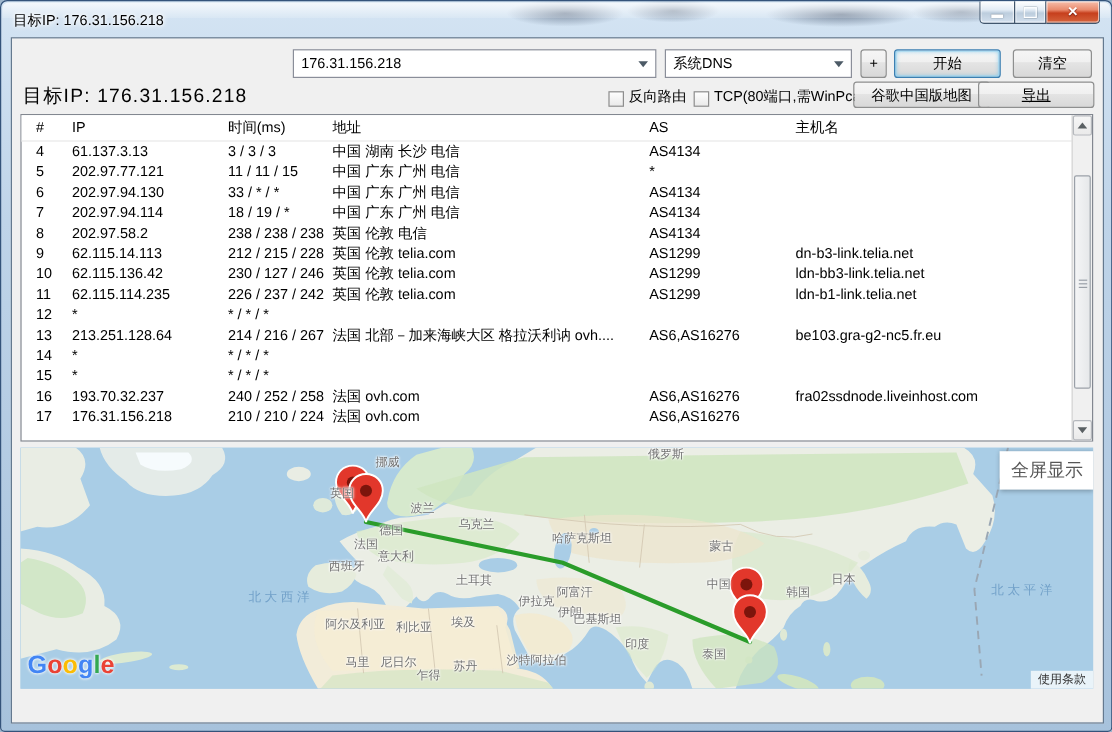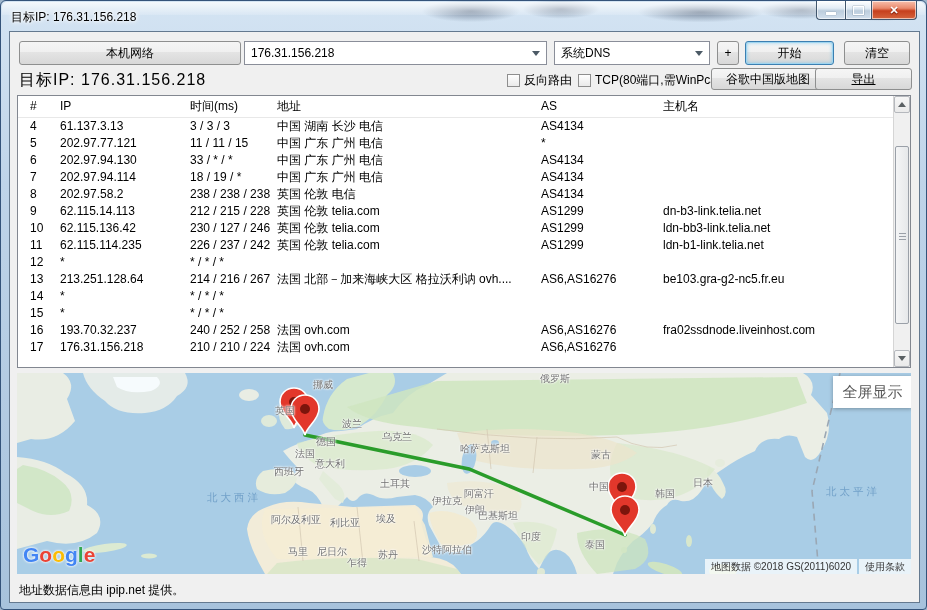--- a/index.html
+++ b/index.html
@@ -37,21 +37,21 @@
 
   
   .btn{position:absolute;box-sizing:border-box;border:1px solid #8e8f8f;border-radius:3px;
     background:linear-gradient(180deg,#f5f5f5,#f0f0f0 45%,#e4e4e4 46%,#d8d8d8);
     font-size:12px;color:#000;display:flex;align-items:center;justify-content:center;cursor:default;}
   .btn.default{border-color:#3c7fb1;box-shadow:inset 0 0 0 1px #9ed5f0, inset 0 0 4px #6cc0ea;}
   .combo{position:absolute;box-sizing:border-box;border:1px solid #8a8e99;background:#fff;
     font-size:12px;display:flex;align-items:center;padding:0 20px 0 6px;}
   .combo .arr{position:absolute;right:6px;top:50%;margin-top:-2px;width:0;height:0;
     border-left:4px solid transparent;border-right:4px solid transparent;border-top:5px solid #4c5a66;}
-  .checkbox{position:absolute;display:flex;align-items:center;font-size:12px;color:#000;}
+  .checkbox{position:absolute;display:flex;align-items:flex-end;font-size:12px;color:#000;}
   .checkbox .box{width:13px;height:13px;box-sizing:border-box;border:1px solid #8e8e8e;
     background:linear-gradient(180deg,#fefefe,#eaeaea);margin-right:4px;}
   .big-label{position:absolute;font-size:16px;color:#000;letter-spacing:1px;white-space:nowrap;}
 
   
   .table{position:absolute;left:16px;top:94px;width:894px;height:273px;background:#fff;
     border:1px solid #828790;box-sizing:border-box;}
   .thead{position:relative;height:21px;border-bottom:1px solid #e8e8e8;background:#fff;}
   .tbody{position:relative;}
   .trow{position:relative;height:17px;line-height:17px;}
@@ -106,21 +106,20 @@
           <span class="glyph-max"></span>
         </div>
       <div class="cap-btn cap-close">
           <span class="glyph-close">✕</span>
         </div>
     </div>
   </div>
 
   <div class="client"></div>
 
-  <div class="btn" style="left:18px;top:40px;width:222px;height:24px;">本机网络</div>
   <div class="combo" style="left:243px;top:40px;width:303px;height:24px;">
     <span>176.31.156.218</span>
     <span class="arr"></span>
   </div>
   <div class="combo" style="left:553px;top:40px;width:156px;height:24px;">
     <span>系统DNS</span>
     <span class="arr"></span>
   </div>
   <div class="btn" style="left:716px;top:40px;width:22px;height:24px;">+</div>
   <div class="btn default" style="left:744px;top:40px;width:89px;height:24px;">开始</div>
@@ -388,18 +387,16 @@
         <span class="map-label" style="left: 686px; top: 110px;">日本</span>
         <span class="map-label" style="left: 462px; top: 121px;">阿富汗</span>
         <span class="map-label" style="left: 481px; top: 143px;">巴基斯坦</span>
         <span class="map-label" style="left: 514px; top: 164px;">印度</span>
         <span class="map-label" style="left: 578px; top: 172px;">泰国</span>
         <span class="map-label ocean" style="left: 169px; top: 125px; margin-left: 48px;">北大西洋</span>
         <span class="map-label ocean" style="left: 836px; top: 119px;">北太平洋</span>
       </div>
     <div class="fullscreen-btn">全屏显示</div>
     <div class="glogo" id="glogo"><span style="color: rgb(66, 133, 244);">G</span><span style="color: rgb(234, 67, 53);">o</span><span style="color: rgb(251, 188, 5);">o</span><span style="color: rgb(66, 133, 244);">g</span><span style="color: rgb(52, 168, 83);">l</span><span style="color: rgb(234, 67, 53);">e</span></div>
-    <div class="attrib">地图数据 ©2018 GS(2011)6020</div>
     <div class="terms">使用条款</div>
   </div>
 
-  <div class="statusbar">地址数据信息由 ipip.net 提供。</div>
 </div>
 
 </body></html>

